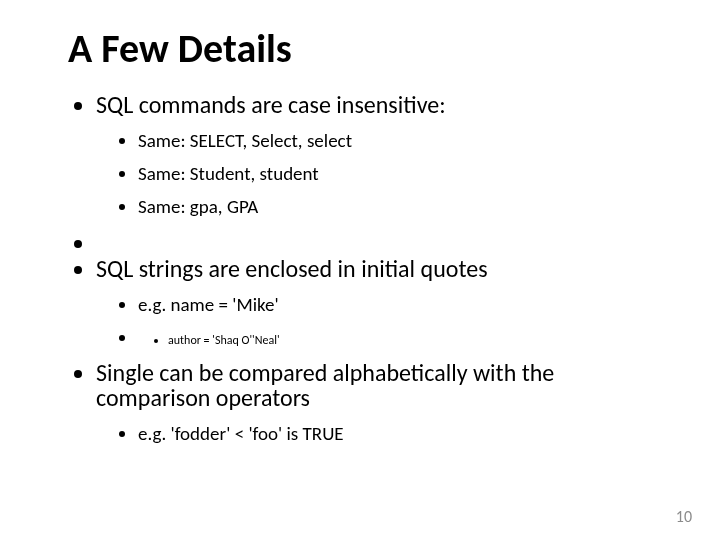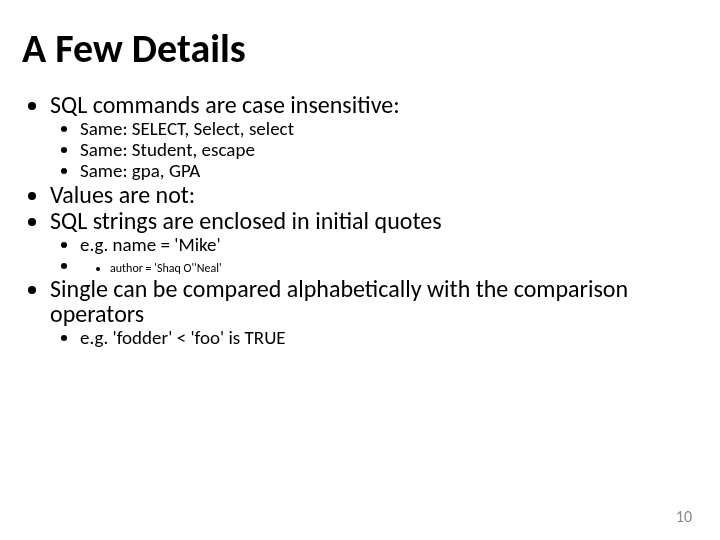--- a/index.html
+++ b/index.html
@@ -10,21 +10,21 @@
     background: #fff;
     font-family: Calibri, "Segoe UI", Arial, sans-serif;
     color: #000;
     overflow: hidden;
   }
   .slide {
     position: relative;
     width: 720px;
     height: 540px;
     box-sizing: border-box;
-    padding: 28px 46px 0 22px;
+    padding: 28px 46px 0 68px;
   }
   .title {
     font-size: 40px;
     font-weight: 700;
     margin: 0 0 22px 0;
     line-height: 1.05;
   }
   ul.top {
     list-style: disc;
     margin: 0;
@@ -37,21 +37,21 @@
     padding: 0;
   }
   ul.sub1 {
     list-style: disc;
     margin: 0;
     padding-left: 30px;
   }
   ul.sub1 > li {
     font-size: 19px;
     line-height: 1.12;
-    margin: 0;
+    margin: 12px;
   }
   ul.sub2 {
     list-style: disc;
     margin: 0;
     padding-left: 30px;
   }
   ul.sub2 > li {
     font-size: 12px;
     line-height: 1.15;
     margin: 0;
@@ -72,27 +72,26 @@
 <div class="slide">
 
   <h1 class="title">A Few Details</h1>
 
   <ul class="top">
 
     <li>
       <span>SQL </span><span class="b">commands</span><span> are case insensitive:</span>
       <ul class="sub1">
         <li>Same: SELECT,  Select,  select</li>
-        <li>Same: Student,  escape</li>
+        <li>Same: Student,  student</li>
         <li>Same: gpa,  GPA</li>
       </ul>
     </li>
 
     <li>
-      <span class="b">Values are not:</span>
     </li>
 
     <li>
       <span>SQL strings are enclosed in </span><span class="b">initial quotes</span>
       <ul class="sub1">
         <li>e.g. name = 'Mike'</li>
         <li>
           <ul class="sub2">
             <li>author = 'Shaq O''Neal'</li>
           </ul>

